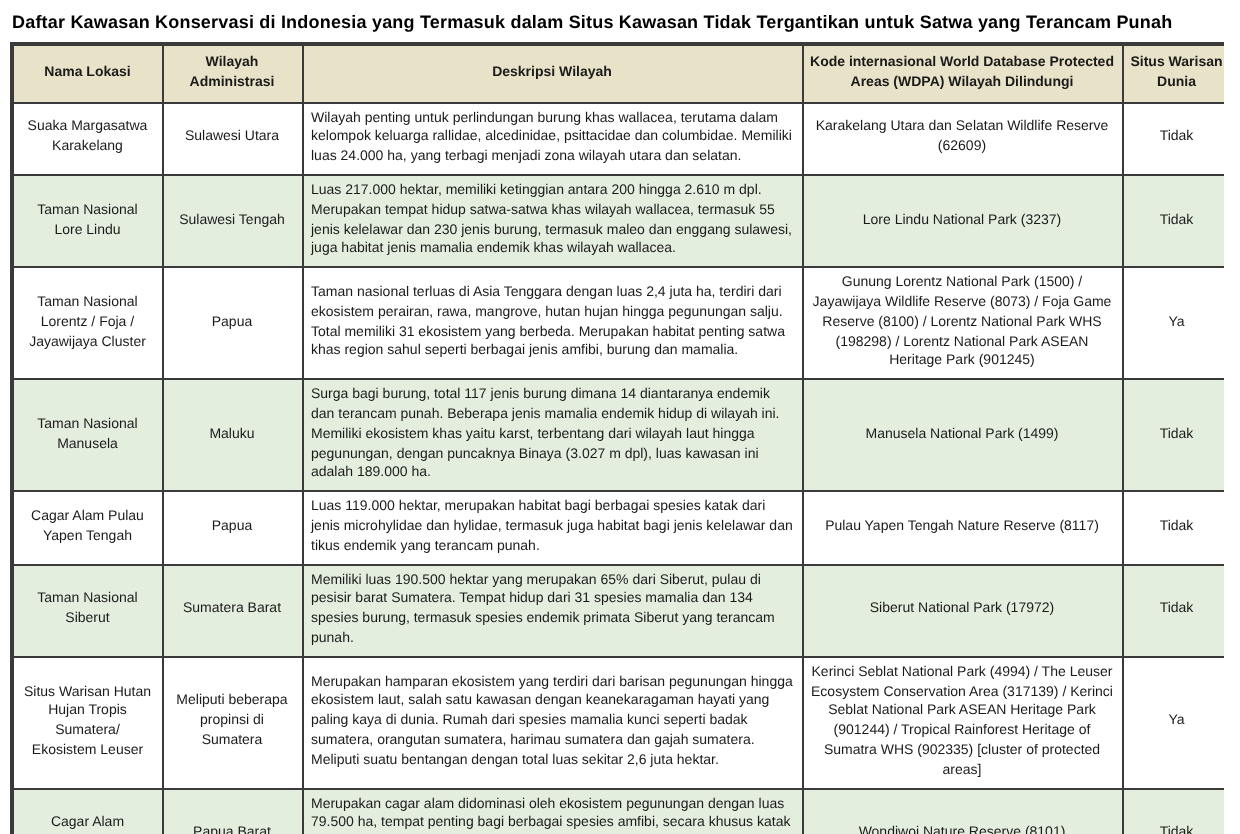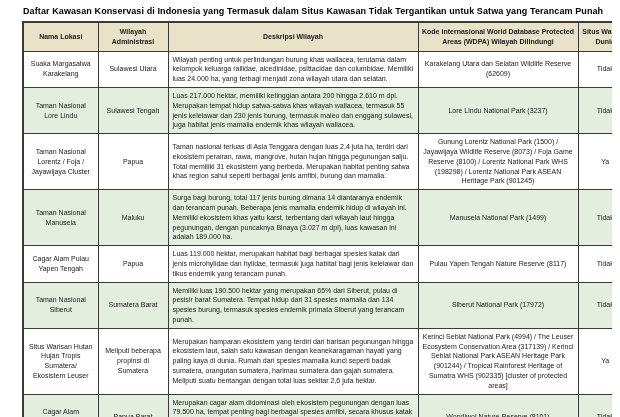--- a/index.html
+++ b/index.html
@@ -5,21 +5,21 @@
   * { margin: 0; padding: 0; box-sizing: border-box; }
   html, body {
     width: 620px;
     background: #ffffff;
     font-family: "Liberation Sans", sans-serif;
     color: #1a1a1a;
   }
   .page {
     width: 612px;
     height: 417px;
-    padding: 5px 5px 0 22px;
+    padding: 5px 5px 0 5px;
     overflow: hidden;
     background: #ffffff;
   }
   .title {
     font-size: 9px;
     font-weight: bold;
     color: #000000;
     margin: 1px 0 5px 1px;
     letter-spacing: 0.1px;
   }

